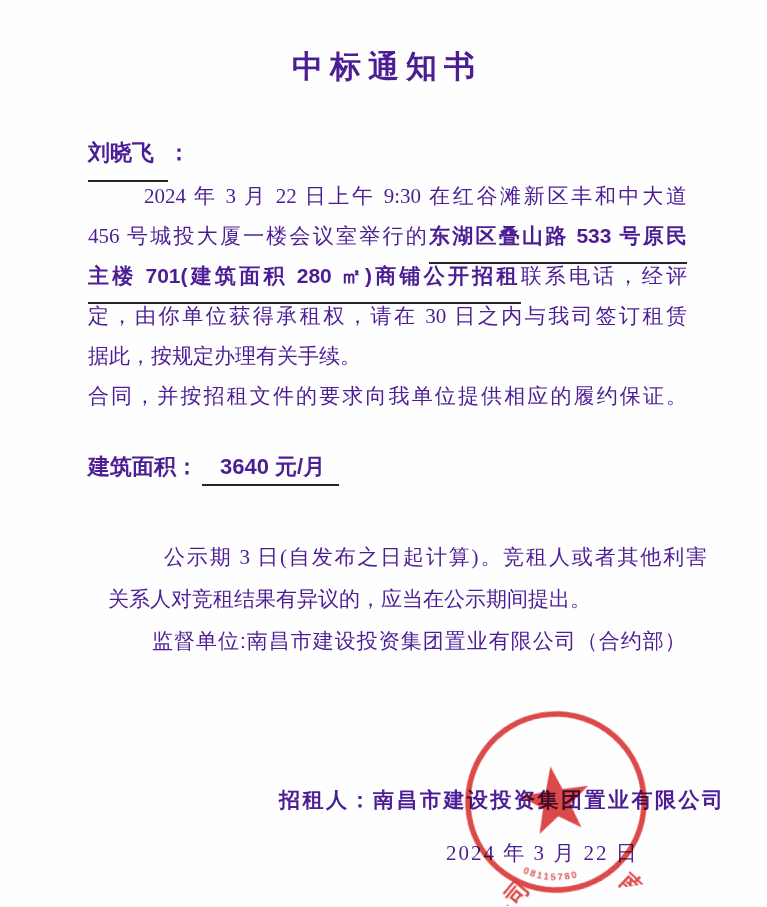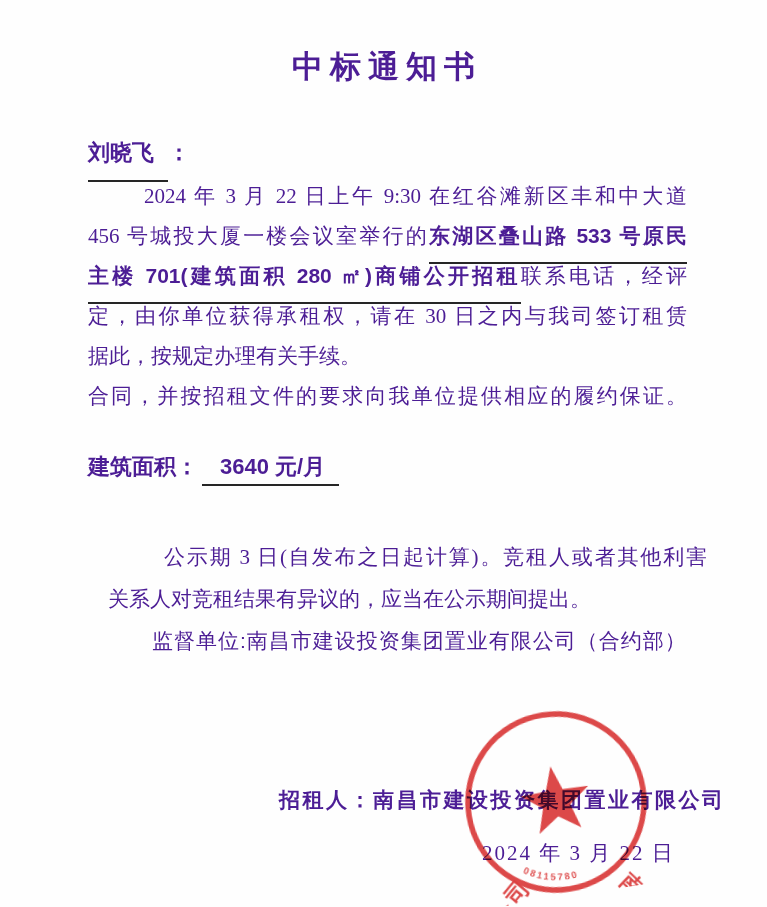--- a/index.html
+++ b/index.html
@@ -99,21 +99,20 @@
     font-family: "Liberation Serif", "DejaVu Serif", serif;
     margin-left: 18px;
   }
   .sig-date {
     position: absolute;
     top: 839px;
     left: 446px;
     font-size: 21px;
     letter-spacing: 2px;
     font-family: "Liberation Serif", "DejaVu Serif", serif;
-    margin-left: 36px;
   }
   .seal {
     position: absolute;
     left: 461px;
     top: 707px;
     width: 190px;
     height: 190px;
     mix-blend-mode: multiply;
     opacity: 0.93;
     transform: rotate(-9deg);

